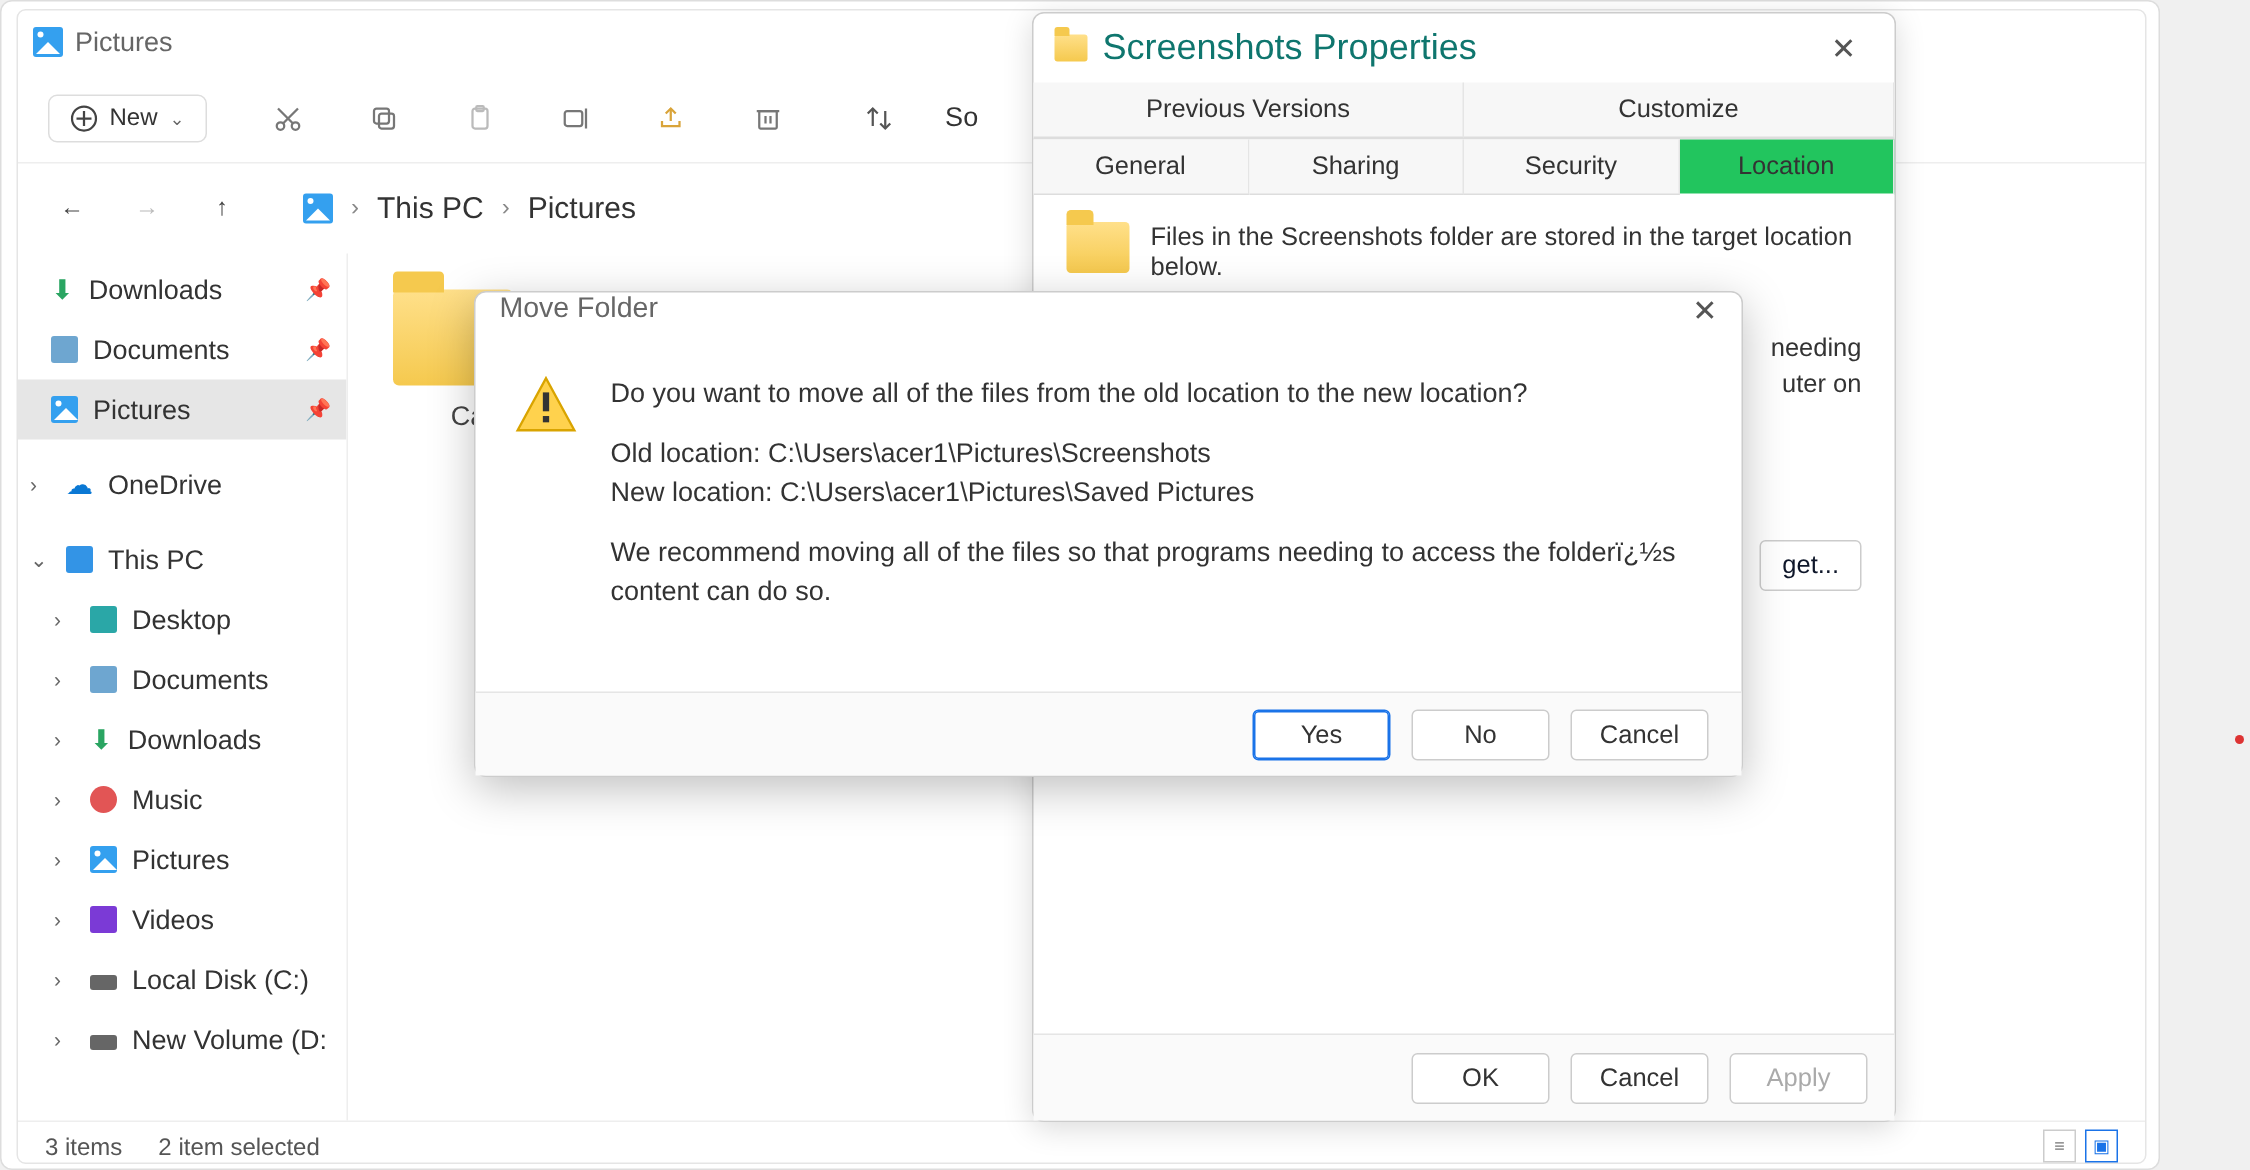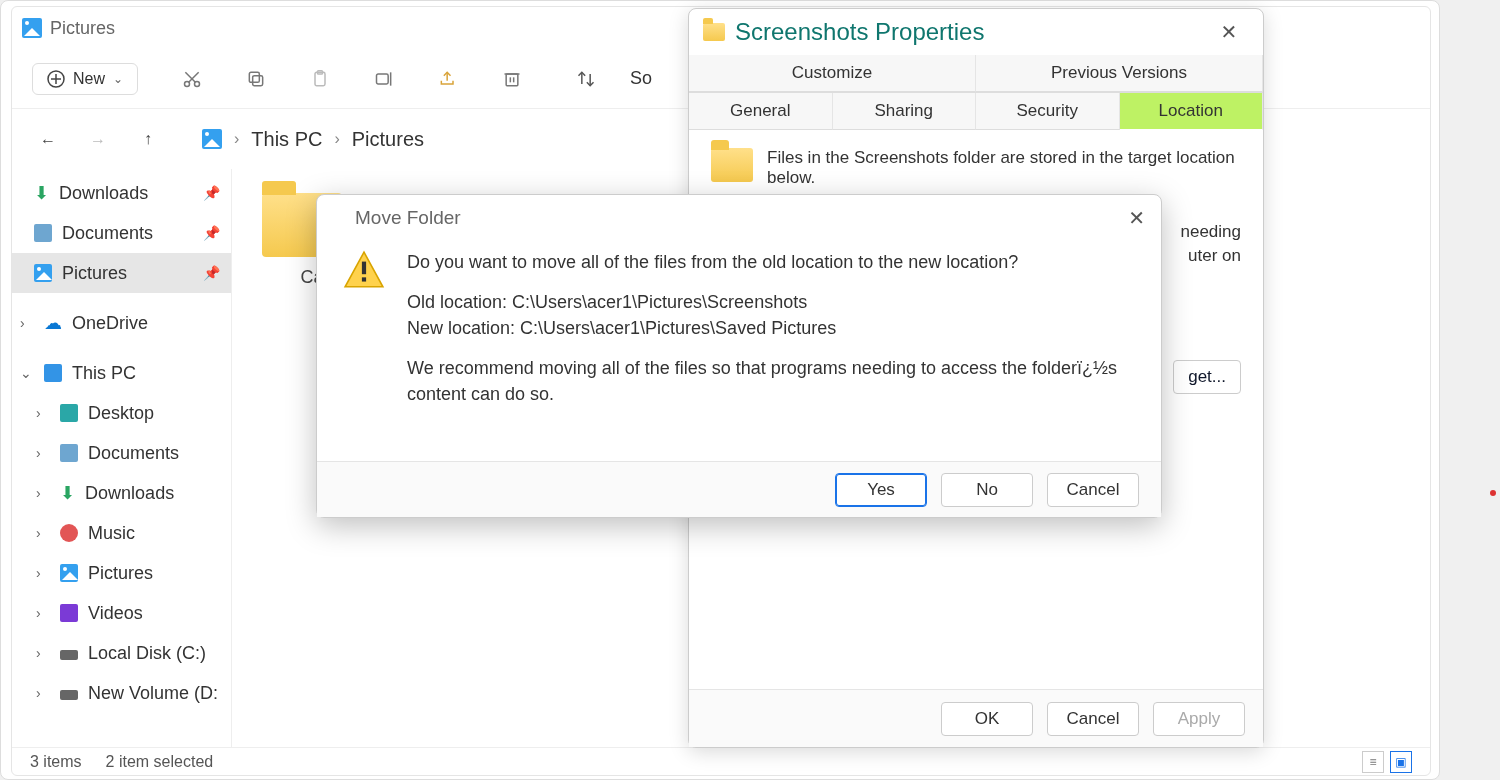--- a/index.html
+++ b/index.html
@@ -161,21 +161,21 @@
   .folder-big::before {
     content:""; position:absolute; top:-12px; left:0;
     width:34px; height:14px; background:#f5c94e;
     border-radius:3px 3px 0 0;
   }
   .folder-label { color:#444; font-size:18px; }
 
   .status {
     height: 28px;
     border-top:1px solid #eee;
-    display:flex; align-items:center;
+    display:flex; align-items:flex-end;
     padding: 0 18px;
     gap: 24px;
     color:#555;
     font-size: 16px;
   }
   .status .view-toggles {
     margin-left:auto; display:flex; gap:6px;
   }
   .vt {
     width:22px; height:22px; border:1px solid #ccc;
@@ -222,21 +222,21 @@
   .tabrow.row2 .tab { flex:1; }
   .tab {
     text-align:center;
     padding: 8px 0;
     font-size:17px;
     color:#333;
     background:#f7f7f7;
     border-right:1px solid #e5e5e5;
     border-bottom:1px solid #ddd;
   }
-  .tab.active { background:#bef264; border-bottom:1px solid #fff;}
+  .tab.active { background:#22c55e; border-bottom:1px solid #fff;}
 
   .props-body {
     padding: 18px 22px;
     color:#333;
     font-size:17px;
     flex:1;
     position:relative;
   }
   .props-body .loc-line { display:flex; gap:14px; align-items:flex-start;}
   .props-body .folder-lg {
@@ -286,23 +286,23 @@
     left: 316px; top: 194px;
     width: 846px; height: 324px;
     background:#fff;
     border:1px solid #ccc;
     border-radius:8px;
     box-shadow: 0 8px 30px rgba(0,0,0,0.25);
     z-index: 20;
     display:flex; flex-direction:column;
   }
   .move-title {
-    height: 46px; display:flex; align-items:center;
+    height: 46px; display:flex; align-items:flex-start;
     padding: 0 16px;
-    color:#666; font-size:19px;margin-left:22px;
+    color:#666; font-size:19px;
   }
   .move-title .mclose { margin-left:auto; color:#555; font-size:20px;}
   .move-body {
     flex:1;
     display:flex;
     padding: 8px 26px 10px 26px;
     gap: 22px;
     color:#333;
     font-size: 18px;
     line-height: 1.45;
@@ -512,22 +512,22 @@
   </div>
 </div>
 
 <div class="props">
   <div class="props-titlebar">
     <span class="folder-ic"></span>
     <span class="props-title">Screenshots Properties</span>
     <span class="props-close">✕</span>
   </div>
   <div class="tabrow row1">
+    <div class="tab">Previous Versions</div>
     <div class="tab">Customize</div>
-    <div class="tab">Previous Versions</div>
   </div>
   <div class="tabrow row2">
     <div class="tab">General</div>
     <div class="tab">Sharing</div>
     <div class="tab">Security</div>
     <div class="tab active">Location</div>
   </div>
   <div class="props-body">
     <div class="loc-line">
       <div class="folder-lg"></div>

